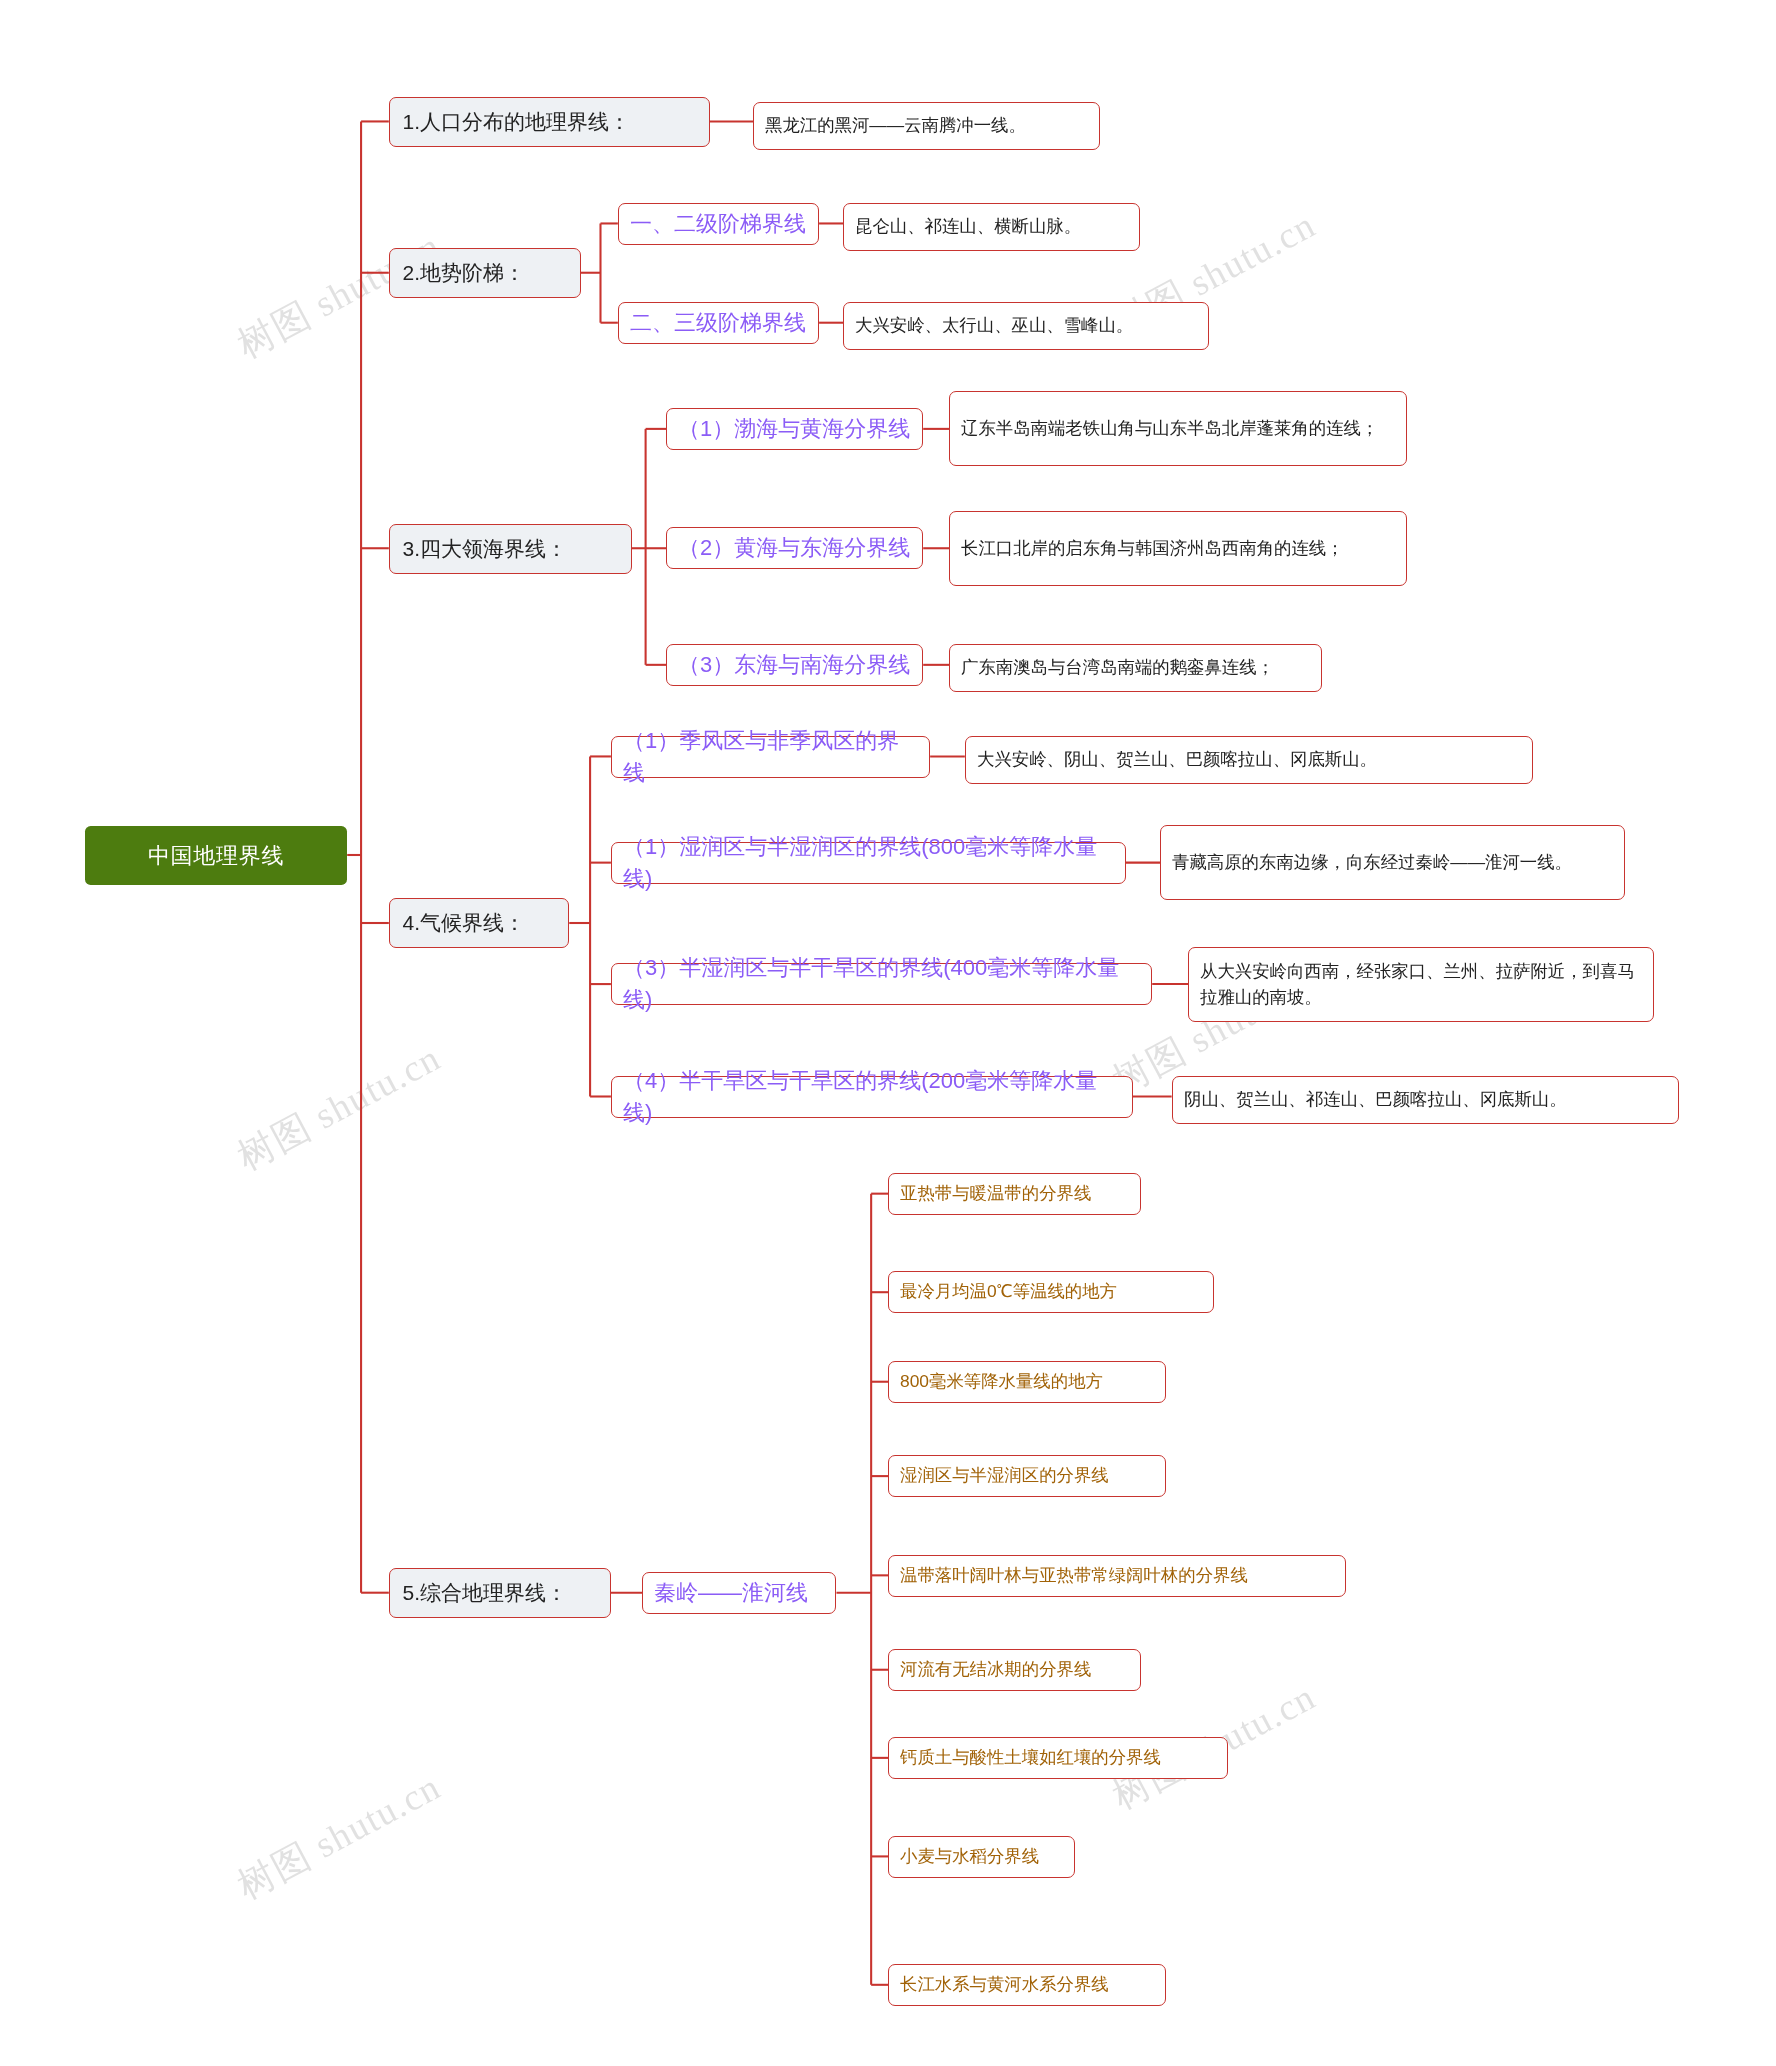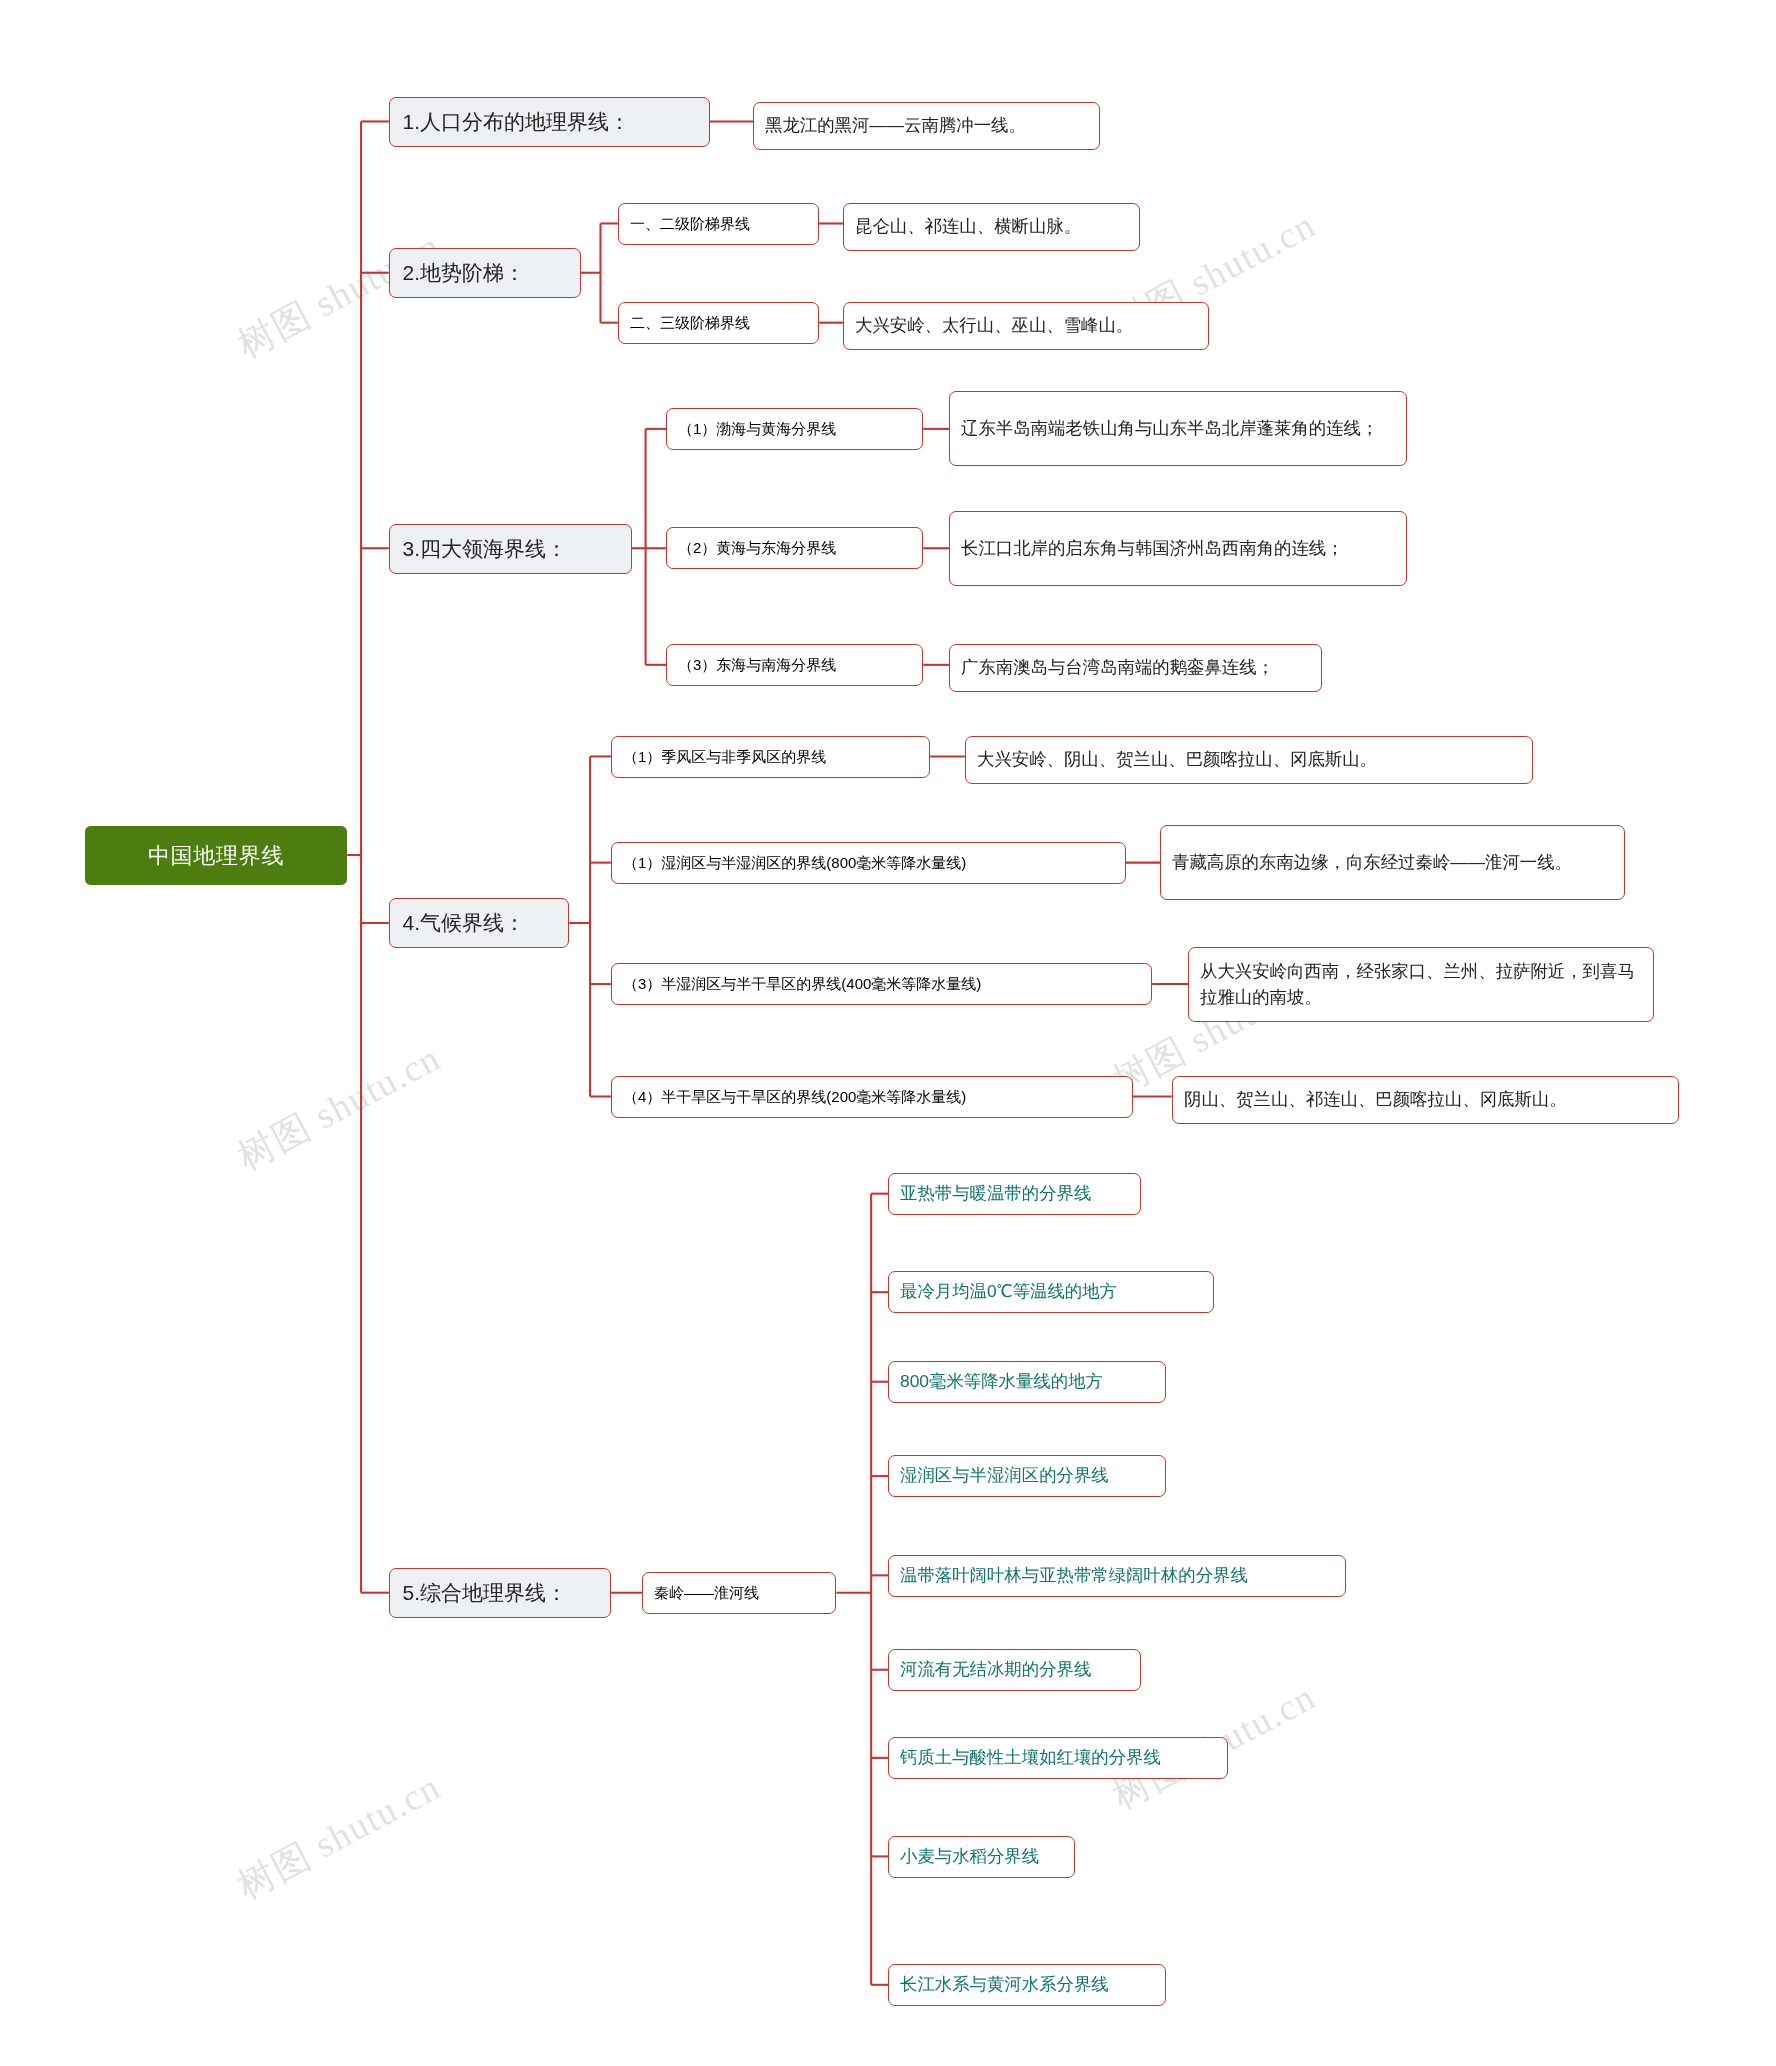--- a/index.html
+++ b/index.html
@@ -62,39 +62,39 @@
     background: #eef1f4;
     color: #222222;
     border: 1.4px solid #c8342f;
     border-radius: 7px;
     font-size: 21px;
     padding: 8.3px 12.5px;
   }
 
   .lvl2 {
     background: #ffffff;
-    color: #000000;
-    border: 1.4px solid #c8342f;
-    border-radius: 7px;
-    font-size: 15px;
+    color: #8b5cf6;
+    border: 1.4px solid #c8342f;
+    border-radius: 7px;
+    font-size: 22px;
     padding: 7px 11px;
   }
 
   .lvl3 {
     background: #ffffff;
     color: #222222;
     border: 1.4px solid #c8342f;
     border-radius: 7px;
     font-size: 17.4px;
     padding: 23px 11px;
   }
 
   .leafsm {
     background: #ffffff;
-    color: #0f766e;
+    color: #a16207;
     border: 1.4px solid #c8342f;
     border-radius: 7px;
     font-size: 17.4px;
     padding: 7px 11px;
   }
 </style>
 </head>
 <body>
 
 <div class="wm" style="left:229px; top:326px;">树图 shutu.cn</div>

